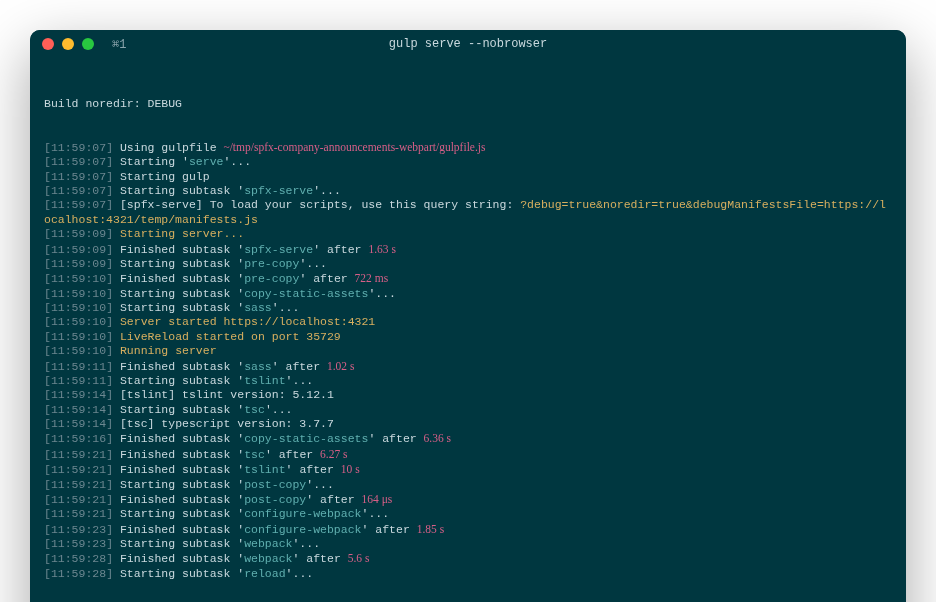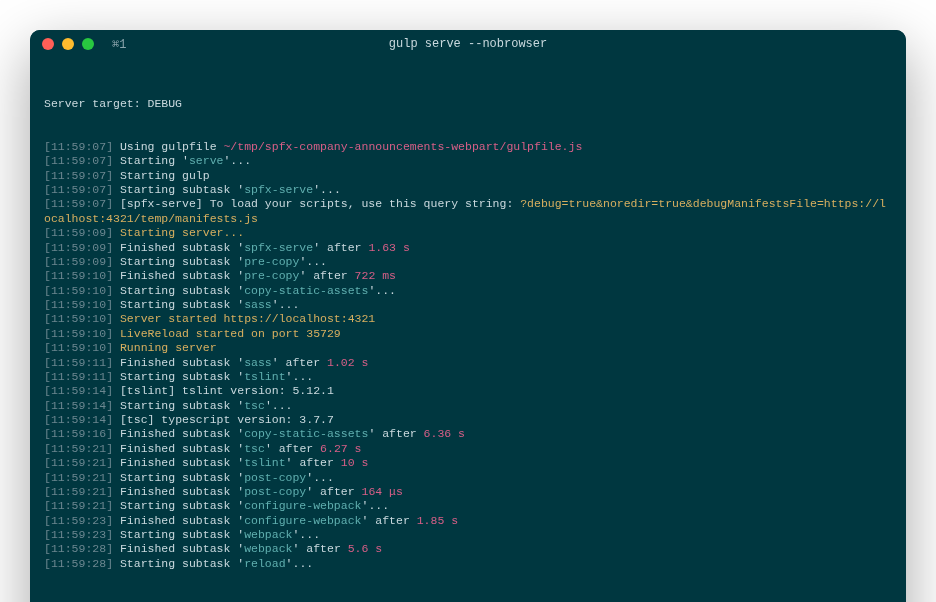--- a/index.html
+++ b/index.html
@@ -75,35 +75,35 @@
     
     .line {
       display: block;
     }
     
     .prompt { color: #c9d9de; }
     .default { color: #c9d9de; }
     .grey { color: #6b8790; }
     .teal { color: #5fafaf; }
     .yellow { color: #d7af5f; }
-    .pink { color: #d75f87; }
+    .pink { color: #d75f87; font-family: Liberation Serif, serif; }
     .green { color: #87af5f; }
   </style>
 </head>
 <body>
 
 <div class="terminal-window">
   <div class="title-bar">
     <div class="traffic-lights">
       <div class="light red"></div>
       <div class="light yellow"></div>
       <div class="light green"></div>
     </div>
     <span class="tab-label">⌘1</span>
     <span class="window-title">gulp serve --nobrowser</span>
   </div>
 
   <div class="terminal-body" id="terminal-body">
-    <span class="line default">Server target: DEBUG</span>
+    <span class="line default">Build noredir: DEBUG</span>
     <div id="log-lines"><span class="line"><span class="grey">[</span><span class="grey">11:59:07</span><span class="grey">]</span><span class="default"> Using gulpfile </span><span class="pink">~/tmp/spfx-company-announcements-webpart/gulpfile.js</span></span><span class="line"><span class="grey">[</span><span class="grey">11:59:07</span><span class="grey">]</span><span class="default"> Starting '</span><span class="teal">serve</span><span class="default">'...</span></span><span class="line"><span class="grey">[</span><span class="grey">11:59:07</span><span class="grey">]</span><span class="default"> Starting gulp</span></span><span class="line"><span class="grey">[</span><span class="grey">11:59:07</span><span class="grey">]</span><span class="default"> Starting subtask '</span><span class="teal">spfx-serve</span><span class="default">'...</span></span><span class="line"><span class="grey">[</span><span class="grey">11:59:07</span><span class="grey">]</span><span class="default"> [spfx-serve] To load your scripts, use this query string: </span><span class="yellow">?debug=true&amp;noredir=true&amp;debugManifestsFile=https://localhost:4321/temp/manifests.js</span></span><span class="line"><span class="grey">[</span><span class="grey">11:59:09</span><span class="grey">]</span><span class="yellow"> Starting server...</span></span><span class="line"><span class="grey">[</span><span class="grey">11:59:09</span><span class="grey">]</span><span class="default"> Finished subtask '</span><span class="teal">spfx-serve</span><span class="default">' after </span><span class="pink">1.63 s</span></span><span class="line"><span class="grey">[</span><span class="grey">11:59:09</span><span class="grey">]</span><span class="default"> Starting subtask '</span><span class="teal">pre-copy</span><span class="default">'...</span></span><span class="line"><span class="grey">[</span><span class="grey">11:59:10</span><span class="grey">]</span><span class="default"> Finished subtask '</span><span class="teal">pre-copy</span><span class="default">' after </span><span class="pink">722 ms</span></span><span class="line"><span class="grey">[</span><span class="grey">11:59:10</span><span class="grey">]</span><span class="default"> Starting subtask '</span><span class="teal">copy-static-assets</span><span class="default">'...</span></span><span class="line"><span class="grey">[</span><span class="grey">11:59:10</span><span class="grey">]</span><span class="default"> Starting subtask '</span><span class="teal">sass</span><span class="default">'...</span></span><span class="line"><span class="grey">[</span><span class="grey">11:59:10</span><span class="grey">]</span><span class="yellow"> Server started https://localhost:4321</span></span><span class="line"><span class="grey">[</span><span class="grey">11:59:10</span><span class="grey">]</span><span class="yellow"> LiveReload started on port 35729</span></span><span class="line"><span class="grey">[</span><span class="grey">11:59:10</span><span class="grey">]</span><span class="yellow"> Running server</span></span><span class="line"><span class="grey">[</span><span class="grey">11:59:11</span><span class="grey">]</span><span class="default"> Finished subtask '</span><span class="teal">sass</span><span class="default">' after </span><span class="pink">1.02 s</span></span><span class="line"><span class="grey">[</span><span class="grey">11:59:11</span><span class="grey">]</span><span class="default"> Starting subtask '</span><span class="teal">tslint</span><span class="default">'...</span></span><span class="line"><span class="grey">[</span><span class="grey">11:59:14</span><span class="grey">]</span><span class="default"> [tslint] tslint version: 5.12.1</span></span><span class="line"><span class="grey">[</span><span class="grey">11:59:14</span><span class="grey">]</span><span class="default"> Starting subtask '</span><span class="teal">tsc</span><span class="default">'...</span></span><span class="line"><span class="grey">[</span><span class="grey">11:59:14</span><span class="grey">]</span><span class="default"> [tsc] typescript version: 3.7.7</span></span><span class="line"><span class="grey">[</span><span class="grey">11:59:16</span><span class="grey">]</span><span class="default"> Finished subtask '</span><span class="teal">copy-static-assets</span><span class="default">' after </span><span class="pink">6.36 s</span></span><span class="line"><span class="grey">[</span><span class="grey">11:59:21</span><span class="grey">]</span><span class="default"> Finished subtask '</span><span class="teal">tsc</span><span class="default">' after </span><span class="pink">6.27 s</span></span><span class="line"><span class="grey">[</span><span class="grey">11:59:21</span><span class="grey">]</span><span class="default"> Finished subtask '</span><span class="teal">tslint</span><span class="default">' after </span><span class="pink">10 s</span></span><span class="line"><span class="grey">[</span><span class="grey">11:59:21</span><span class="grey">]</span><span class="default"> Starting subtask '</span><span class="teal">post-copy</span><span class="default">'...</span></span><span class="line"><span class="grey">[</span><span class="grey">11:59:21</span><span class="grey">]</span><span class="default"> Finished subtask '</span><span class="teal">post-copy</span><span class="default">' after </span><span class="pink">164 μs</span></span><span class="line"><span class="grey">[</span><span class="grey">11:59:21</span><span class="grey">]</span><span class="default"> Starting subtask '</span><span class="teal">configure-webpack</span><span class="default">'...</span></span><span class="line"><span class="grey">[</span><span class="grey">11:59:23</span><span class="grey">]</span><span class="default"> Finished subtask '</span><span class="teal">configure-webpack</span><span class="default">' after </span><span class="pink">1.85 s</span></span><span class="line"><span class="grey">[</span><span class="grey">11:59:23</span><span class="grey">]</span><span class="default"> Starting subtask '</span><span class="teal">webpack</span><span class="default">'...</span></span><span class="line"><span class="grey">[</span><span class="grey">11:59:28</span><span class="grey">]</span><span class="default"> Finished subtask '</span><span class="teal">webpack</span><span class="default">' after </span><span class="pink">5.6 s</span></span><span class="line"><span class="grey">[</span><span class="grey">11:59:28</span><span class="grey">]</span><span class="default"> Starting subtask '</span><span class="teal">reload</span><span class="default">'...</span></span></div>
     
   </div>
 </div>
 
 </body></html>

